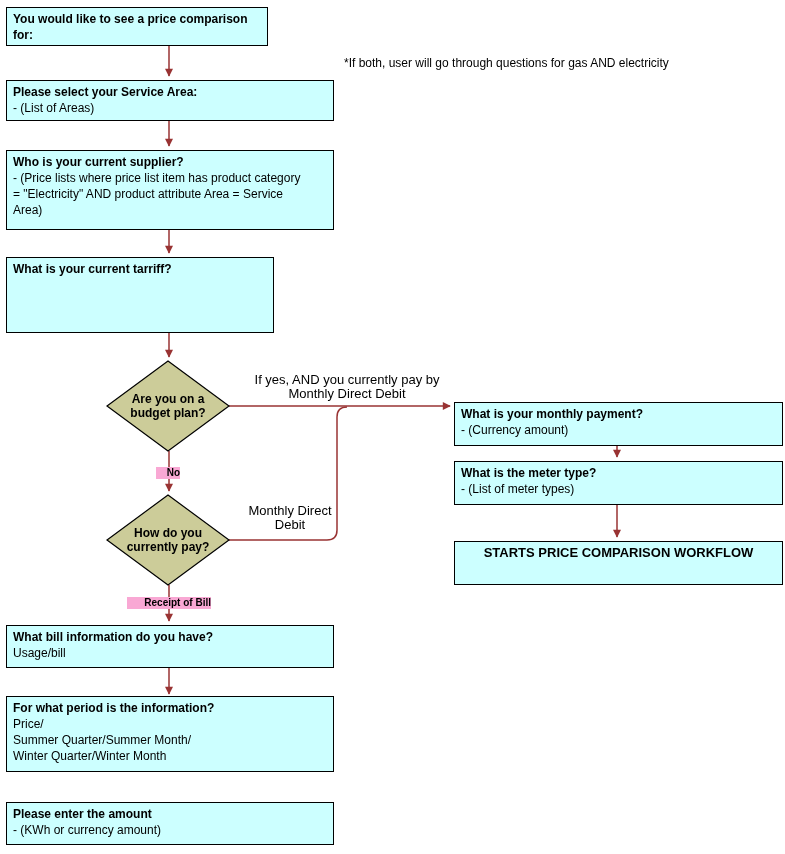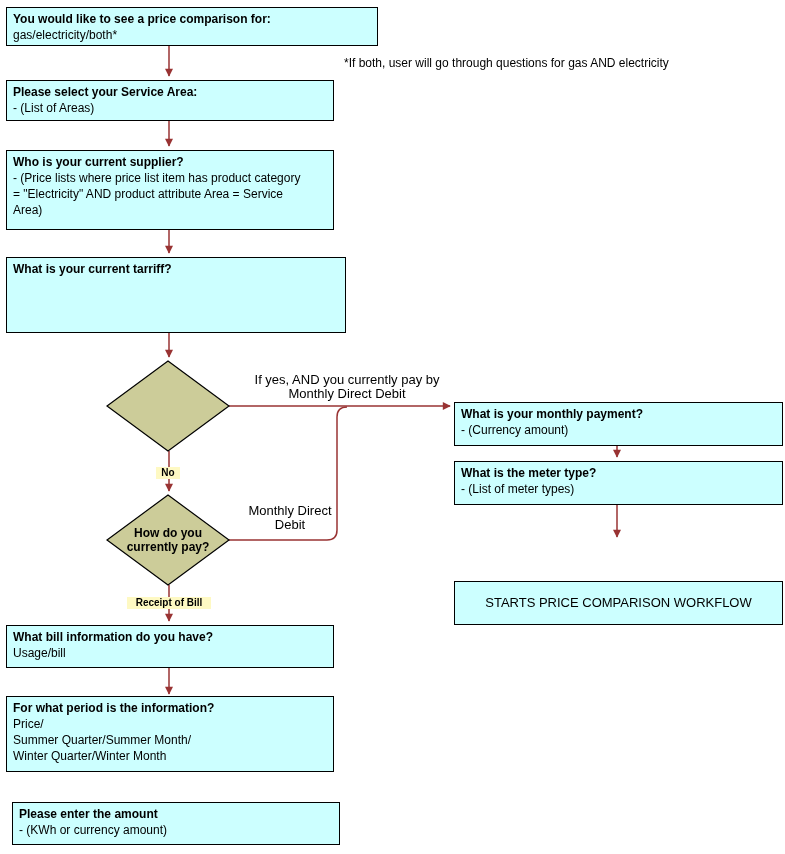--- a/index.html
+++ b/index.html
@@ -10,35 +10,35 @@
   }
   svg.wires { position:absolute; left:0; top:0; width:785px; height:854px; }
   .box {
     position:absolute; box-sizing:border-box;
     background:#CCFFFF; border:1px solid #000;
     padding:3px 6px; font-size:12px; line-height:16px; overflow:hidden;
   }
   .box .title { font-weight:bold; white-space:pre-line; }
   .box .body  { white-space:pre-line; }
   .terminal {
-    display:flex; align-items:center; justify-content:center;
-    text-align:center; font-weight:normal; font-size:13px;margin-top:40px;
+    display:flex; align-items:flex-start; justify-content:center;
+    text-align:center; font-weight:bold; font-size:13px;
   }
   .note {
     position:absolute; font-size:12px; line-height:15px; white-space:pre-line;margin-top:44px;
   }
   .dtext {
     position:absolute; text-align:center; font-weight:bold;
     font-size:12px; line-height:14px; white-space:pre-line;
   }
   .elabel {
     position:absolute; text-align:center; font-size:13px; line-height:14px;
     white-space:pre-line;
   }
-  .elabel.small { font-size:10px; font-weight:bold; background:#fef9c3; line-height:12px; }
+  .elabel.small { font-size:10px; font-weight:bold; background:#f9a8d4; line-height:12px;text-align:right; }
 </style>
 </head>
 <body>
 
 <div class="canvas">
 
   <svg class="wires" viewBox="0 0 785 854">
     <defs>
       <marker id="arrow" viewBox="0 0 10 10" refX="9" refY="5" markerWidth="9" markerHeight="8" orient="auto" markerUnits="userSpaceOnUse">
         <path d="M0,0 L10,5 L0,10 z" fill="#993333"></path>
@@ -54,43 +54,45 @@
       <path d="M229,540 L327,540 Q337,540 337,530 L337,417 Q337,407 347,407"></path>
       <path d="M169,585 L169,621" marker-end="url(#arrow)"></path>
       <path d="M617,427 L617,457" marker-end="url(#arrow)"></path>
       <path d="M617,505 L617,537" marker-end="url(#arrow)"></path>
       <path d="M169,668 L169,694" marker-end="url(#arrow)"></path>
     </g>
     <polygon points="168,361 229,406 168,451 107,406" fill="#CCCC99" stroke="#000000" stroke-width="1.2"></polygon>
     <polygon points="168,495 229,540 168,585 107,540" fill="#CCCC99" stroke="#000000" stroke-width="1.2"></polygon>
   </svg>
 
-  <div class="box" style="left:6px;top:7px;width:372px;height:39px">
+  <div class="box" style="left:6px;top:7px;width:262px;height:39px">
     <div class="title">You would like to see a price comparison for:</div>
     <div class="body">gas/electricity/both*</div>
   </div>
 
   <div class="note" style="left:344px;top:12px;width:432px">*If both, user will go through questions for gas AND electricity</div>
 
   <div class="box" style="left:6px;top:80px;width:328px;height:41px">
     <div class="title">Please select your Service Area:</div>
     <div class="body">- (List of Areas)</div>
   </div>
 
   <div class="box" style="left:6px;top:150px;width:328px;height:80px">
     <div class="title">Who is your current supplier?</div>
     <div class="body">- (Price lists where price list item has product category
 = "Electricity" AND product attribute Area = Service
 Area)</div>
   </div>
 
-  <div class="box" style="left:6px;top:257px;width:340px;height:76px">
+  <div class="box" style="left:6px;top:257px;width:268px;height:76px">
     <div class="title">What is your current tarriff?</div>
   </div>
 
+  <div class="dtext" style="left:106px;top:392px;width:124px">Are you on a
+budget plan?</div>
   <div class="dtext" style="left:106px;top:526px;width:124px">How do you
 currently pay?</div>
 
   <div class="elabel" style="left:245px;top:373px;width:204px">If yes, AND you currently pay by
 Monthly Direct Debit</div>
   <div class="elabel small" style="left:156px;top:467px;width:24px">No</div>
   <div class="elabel" style="left:244px;top:504px;width:92px">Monthly Direct
 Debit</div>
   <div class="elabel small" style="left:127px;top:597px;width:84px">Receipt of Bill</div>
 
@@ -113,18 +115,18 @@
     <div class="body">Usage/bill</div>
   </div>
 
   <div class="box" style="left:6px;top:696px;width:328px;height:76px">
     <div class="title">For what period is the information?</div>
     <div class="body">Price/
 Summer Quarter/Summer Month/
 Winter Quarter/Winter Month</div>
   </div>
 
-  <div class="box" style="left:12px;top:802px;width:328px;height:43px">
+  <div class="box" style="left:6px;top:802px;width:328px;height:43px">
     <div class="title">Please enter the amount</div>
     <div class="body">- (KWh or currency amount)</div>
   </div>
 
 </div>
 
 </body></html>

